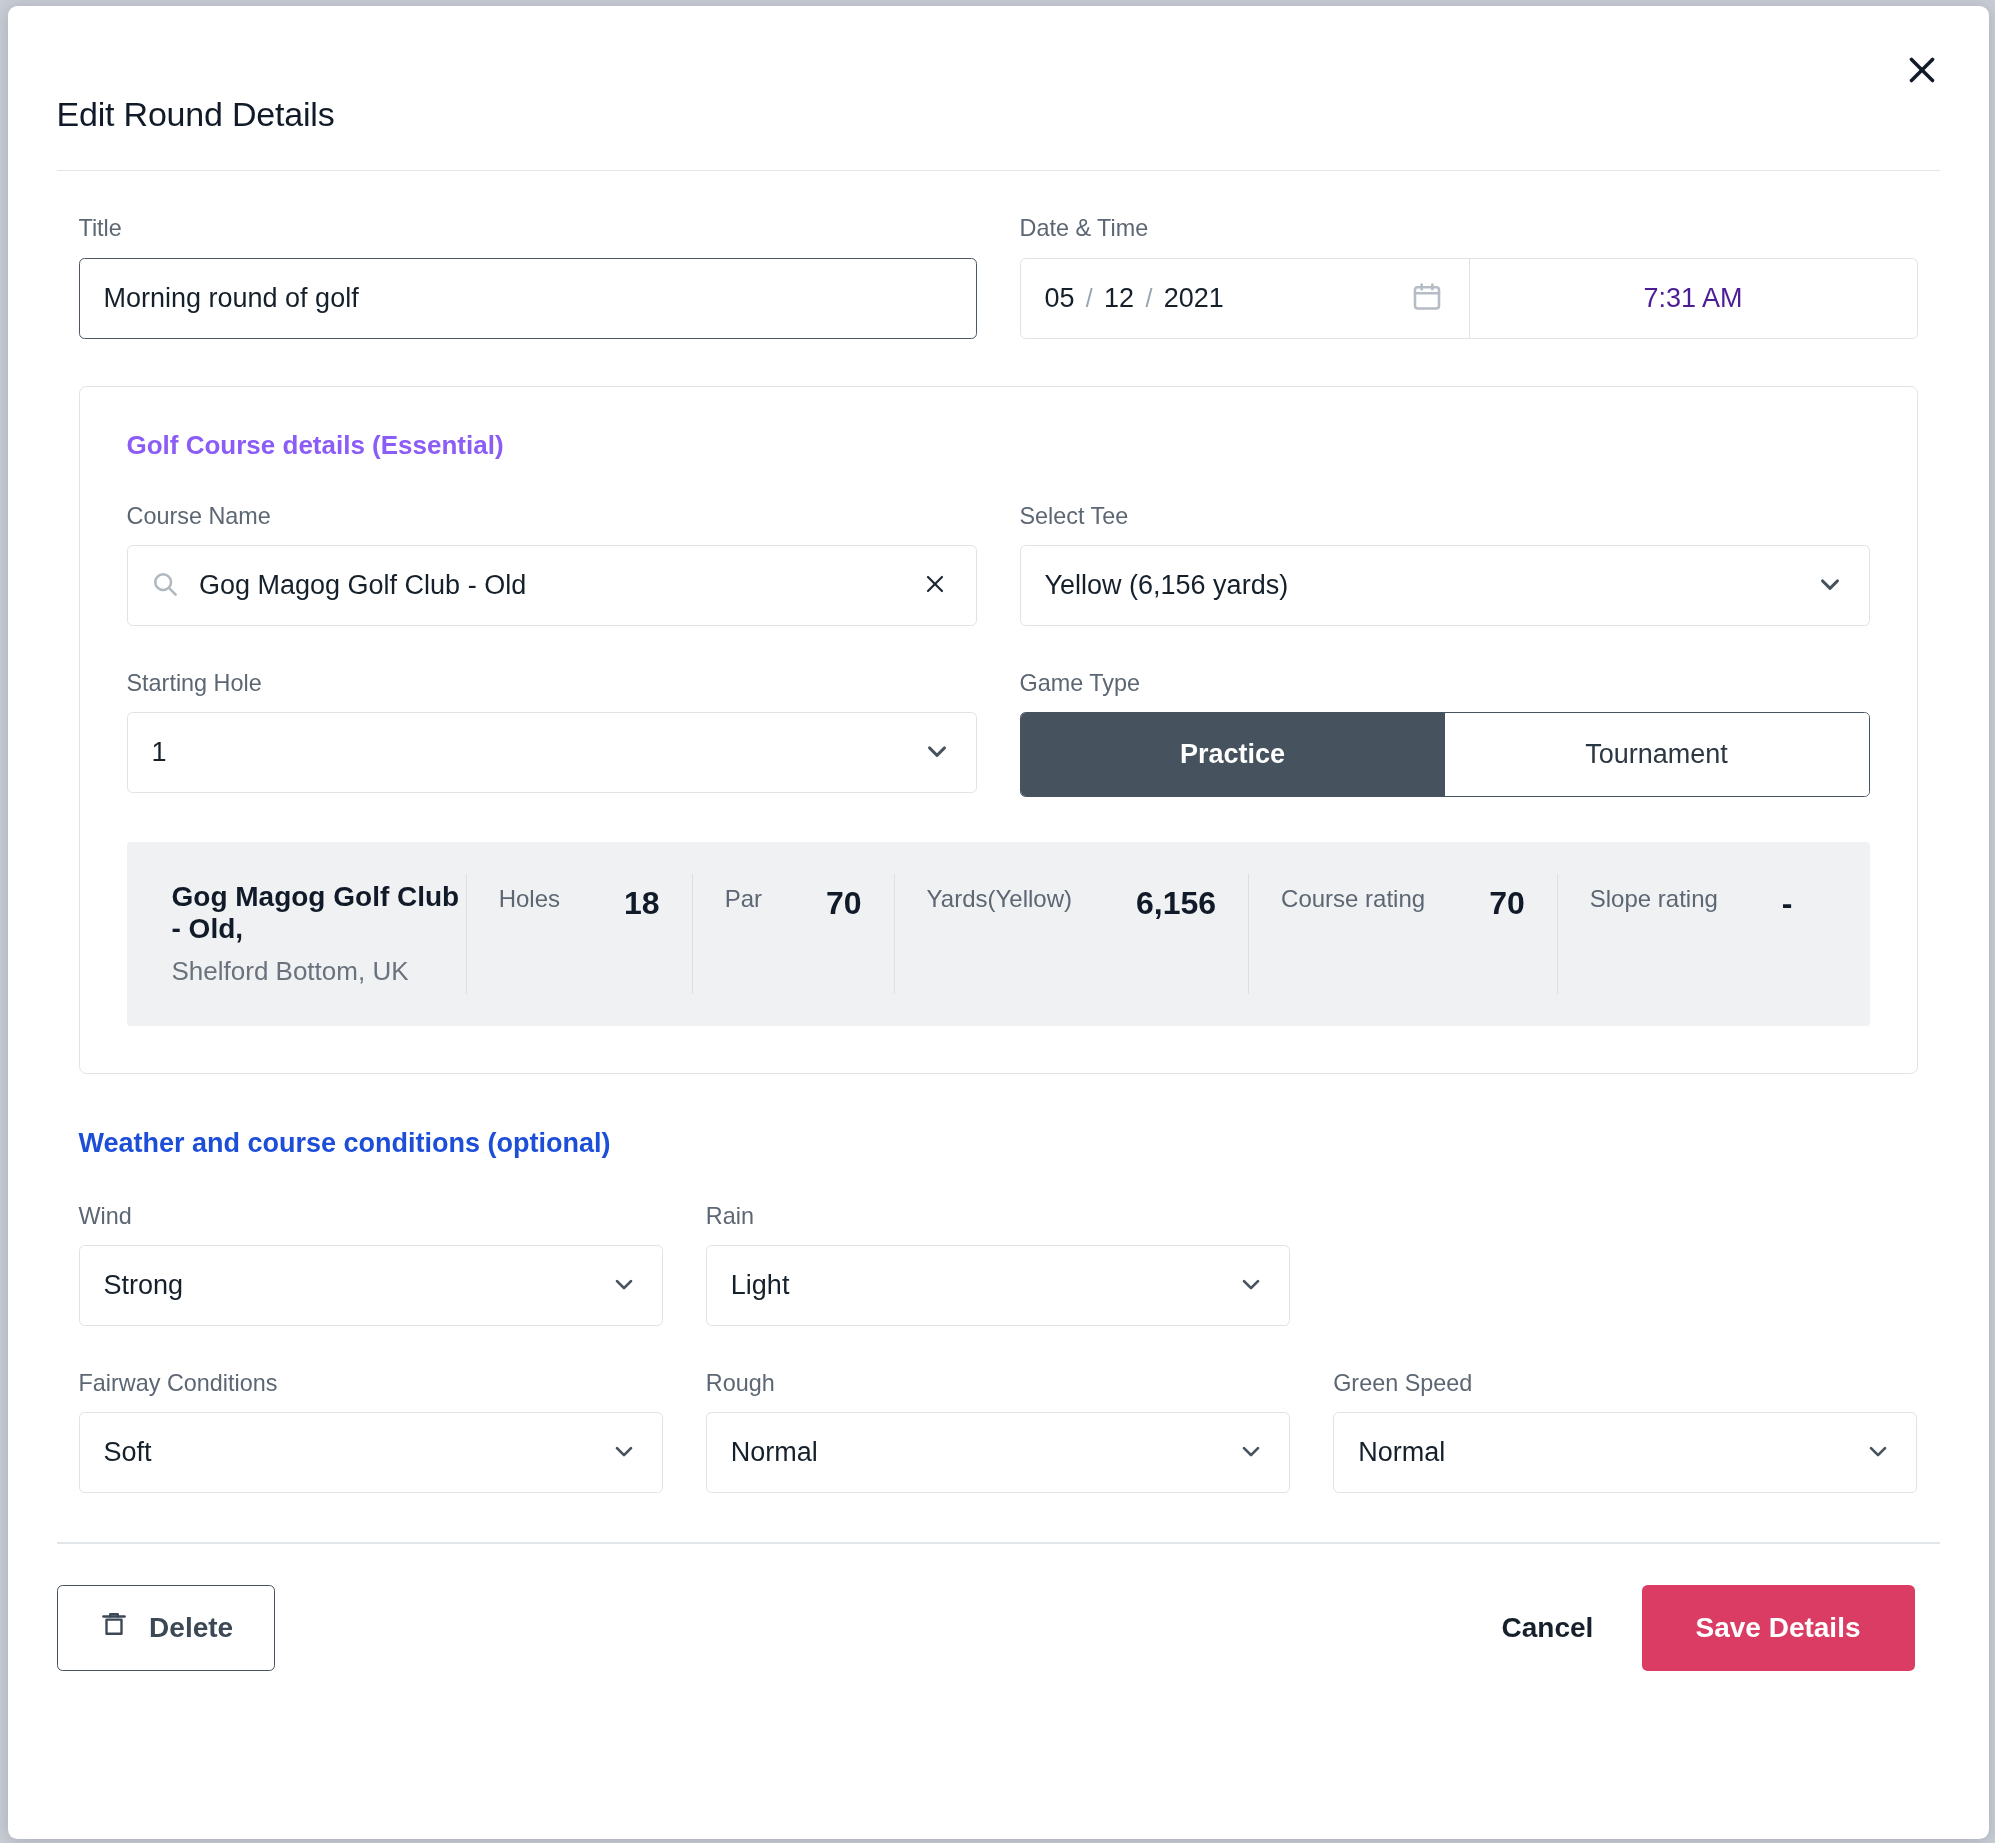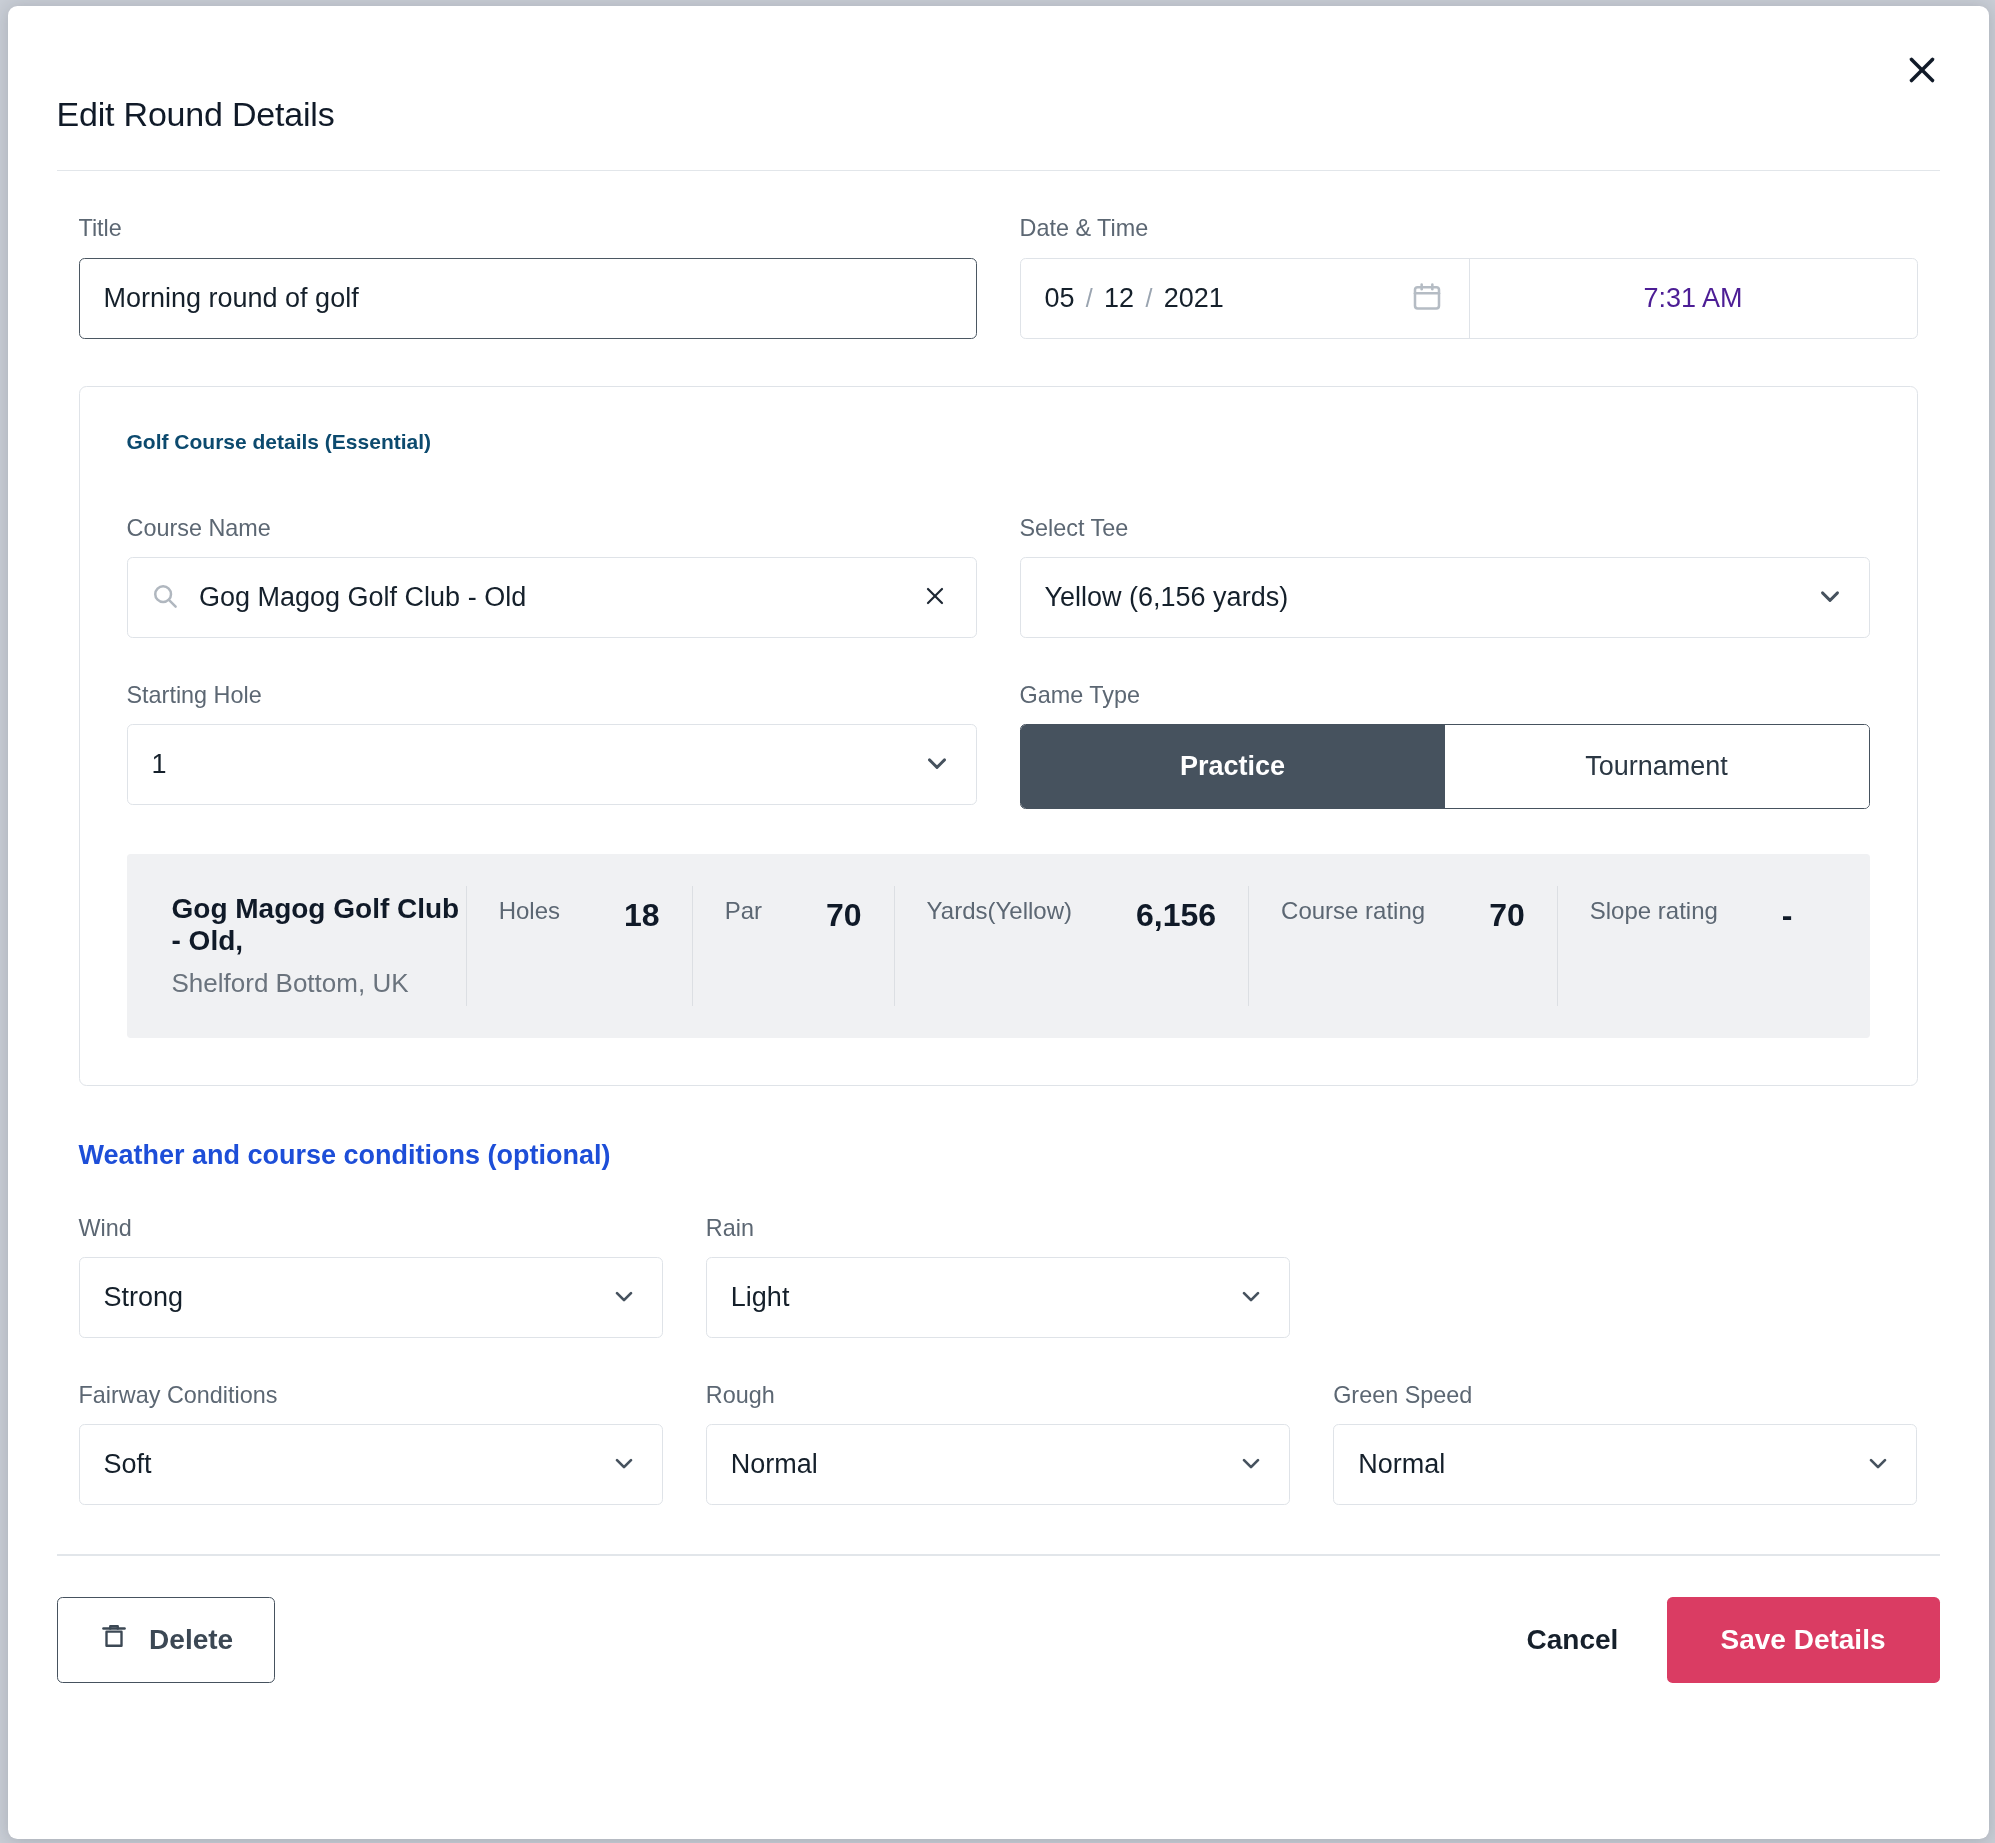--- a/index.html
+++ b/index.html
@@ -154,24 +154,24 @@
   }
 
   
   .course-card {
     margin-top: 47px;
     border: 1.9px solid #dfe3e8;
     border-radius: 7.5px;
     padding: 43px 47px 47px 47px;
   }
   .card-title {
-    font-size: 21px;
-    font-weight: bold;
-    color: #0c4a6e;
-    margin-bottom: 60px;
+    font-size: 26px;
+    font-weight: bold;
+    color: #8b5cf6;
+    margin-bottom: 41px;
   }
 
   .search-input-wrap {
     position: relative;
     width: 100%;
     height: 81px;
     border: 1.9px solid #dfe3e8;
     border-radius: 5.6px;
     background: #fff;
     display: flex;
@@ -284,21 +284,21 @@
 
   
   .footer-rule {
     margin: 49px 49px 0 49px;
     height: 1.9px;
     background: #e2e6ea;
   }
   .footer {
     display: flex;
     align-items: center;
-    padding: 41px 49px 0 49px;
+    padding: 41px 74px 0 49px;
   }
   .delete-btn {
     display: flex;
     align-items: center;
     gap: 20.6px;
     height: 86px;
     padding: 0 41px;
     border: 1.9px solid #46525e;
     border-radius: 5.6px;
     background: #fff;

